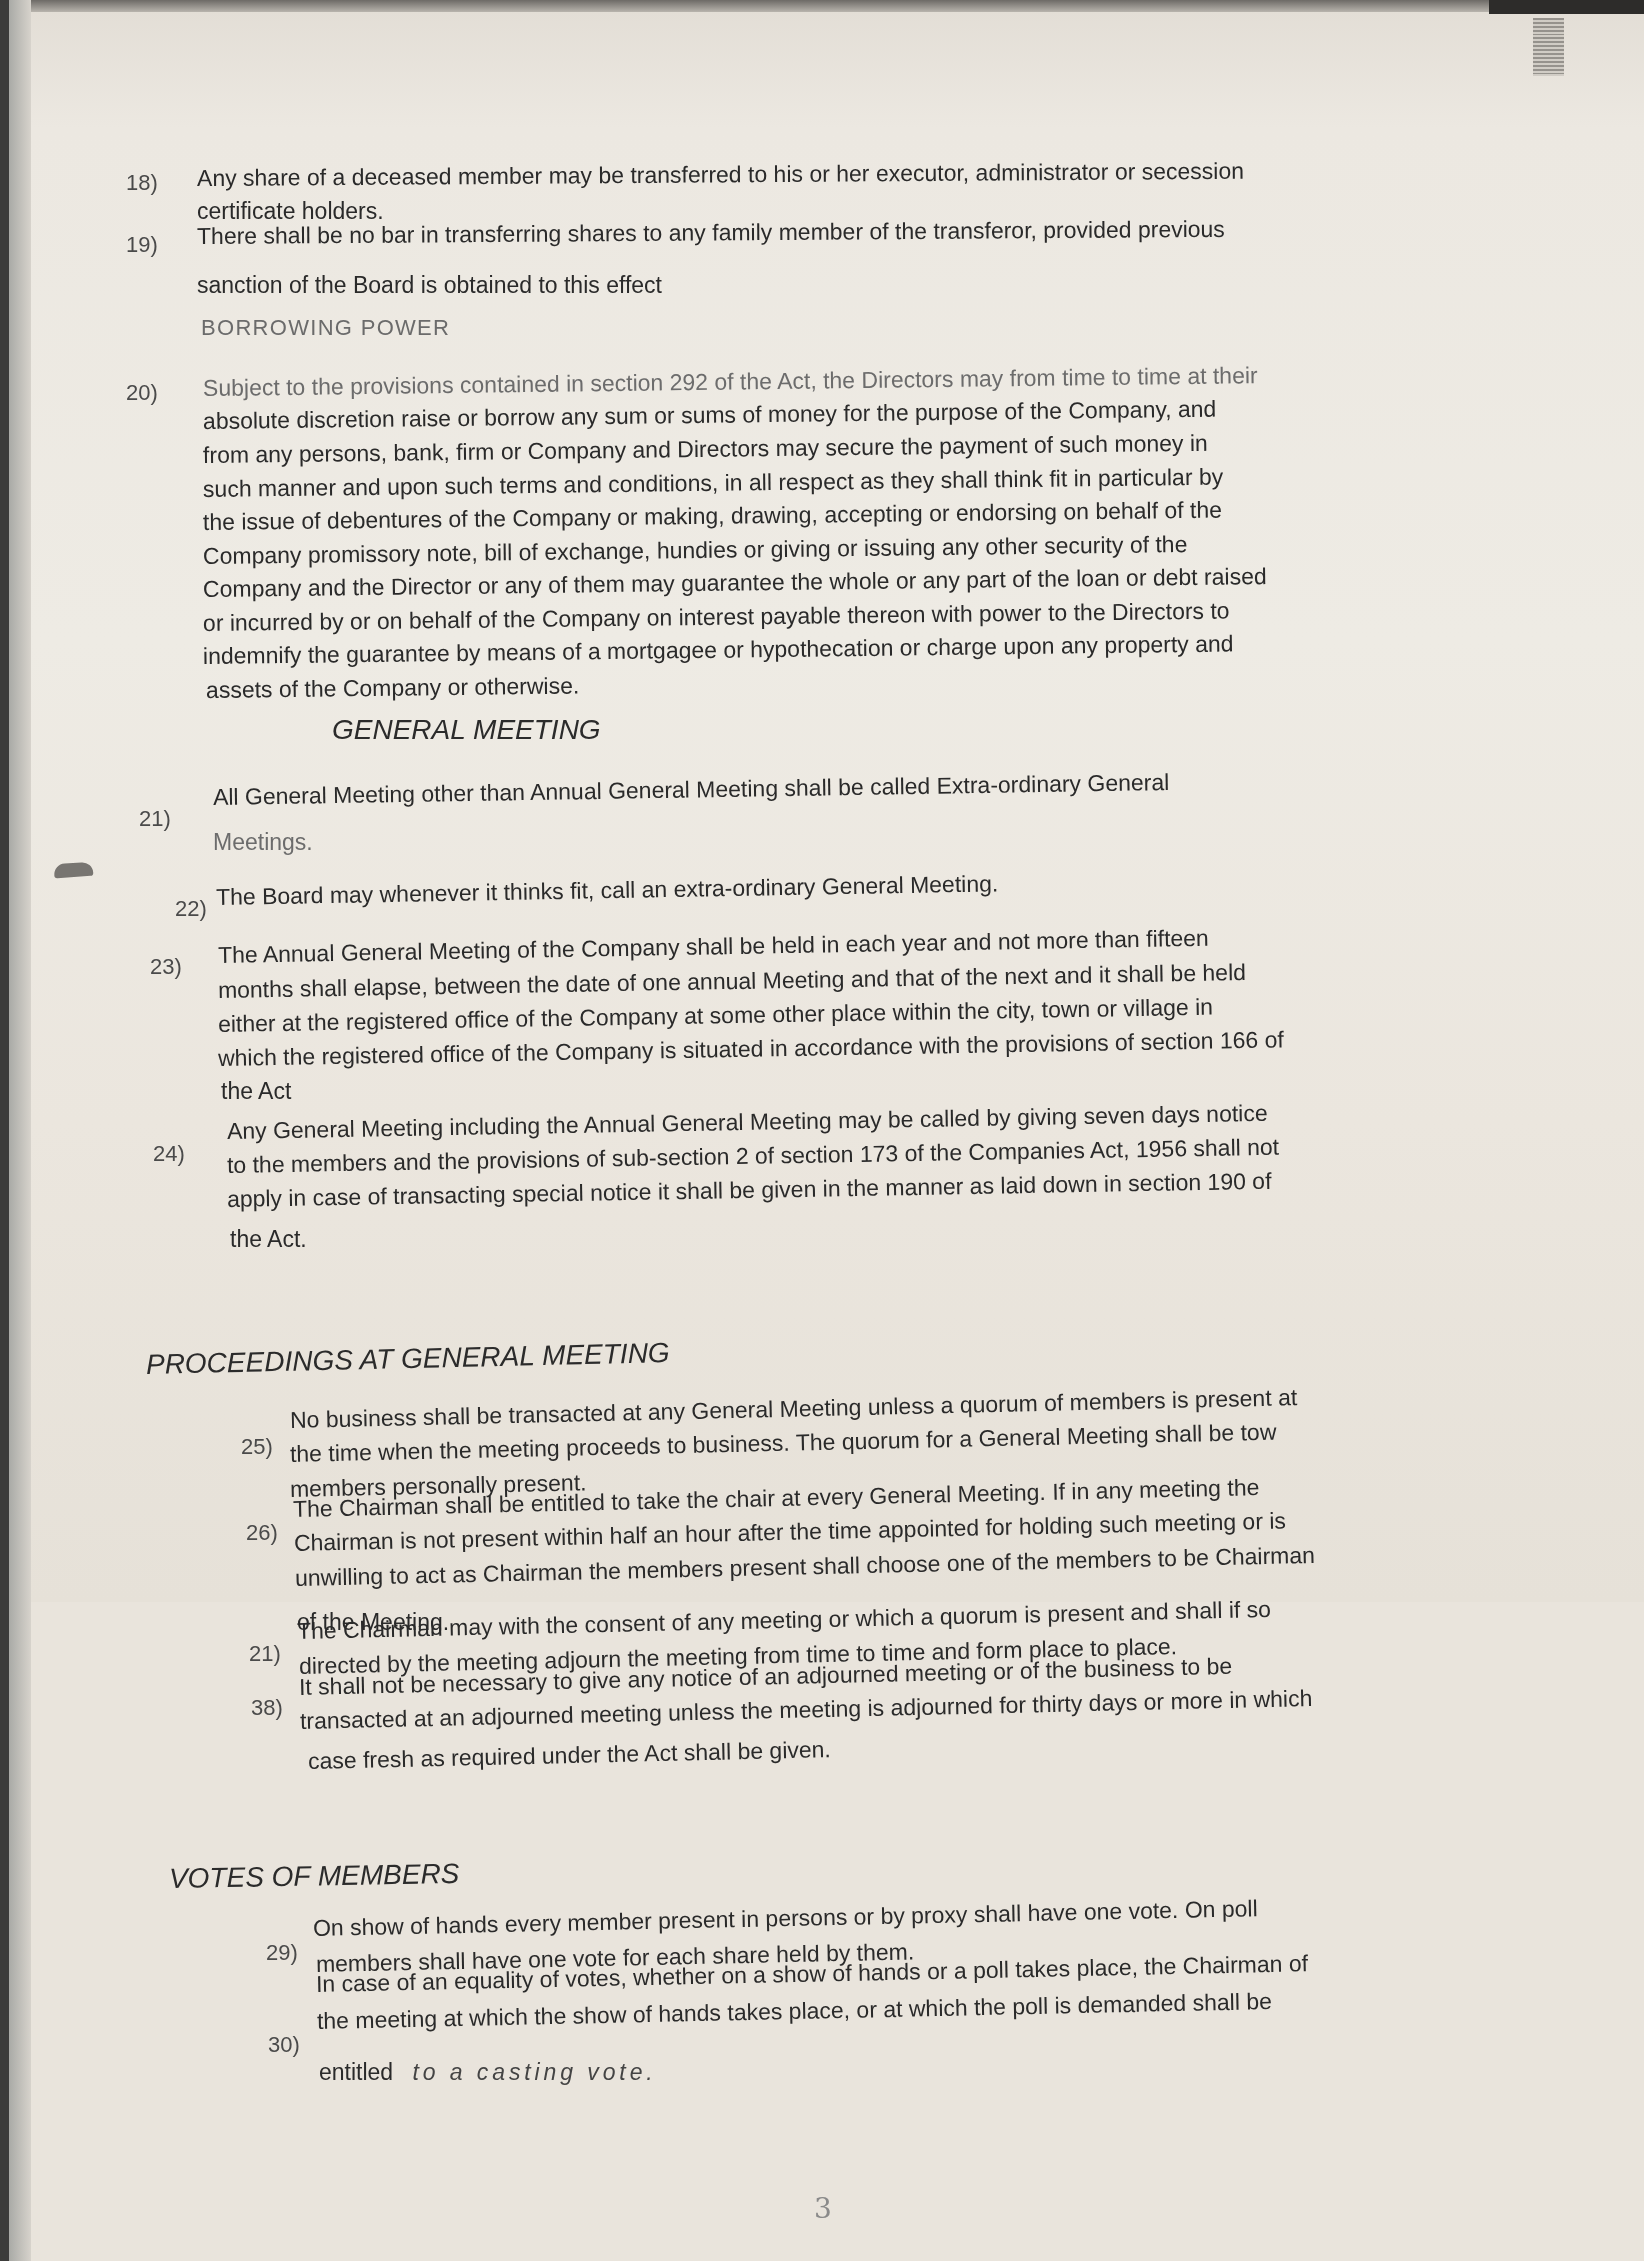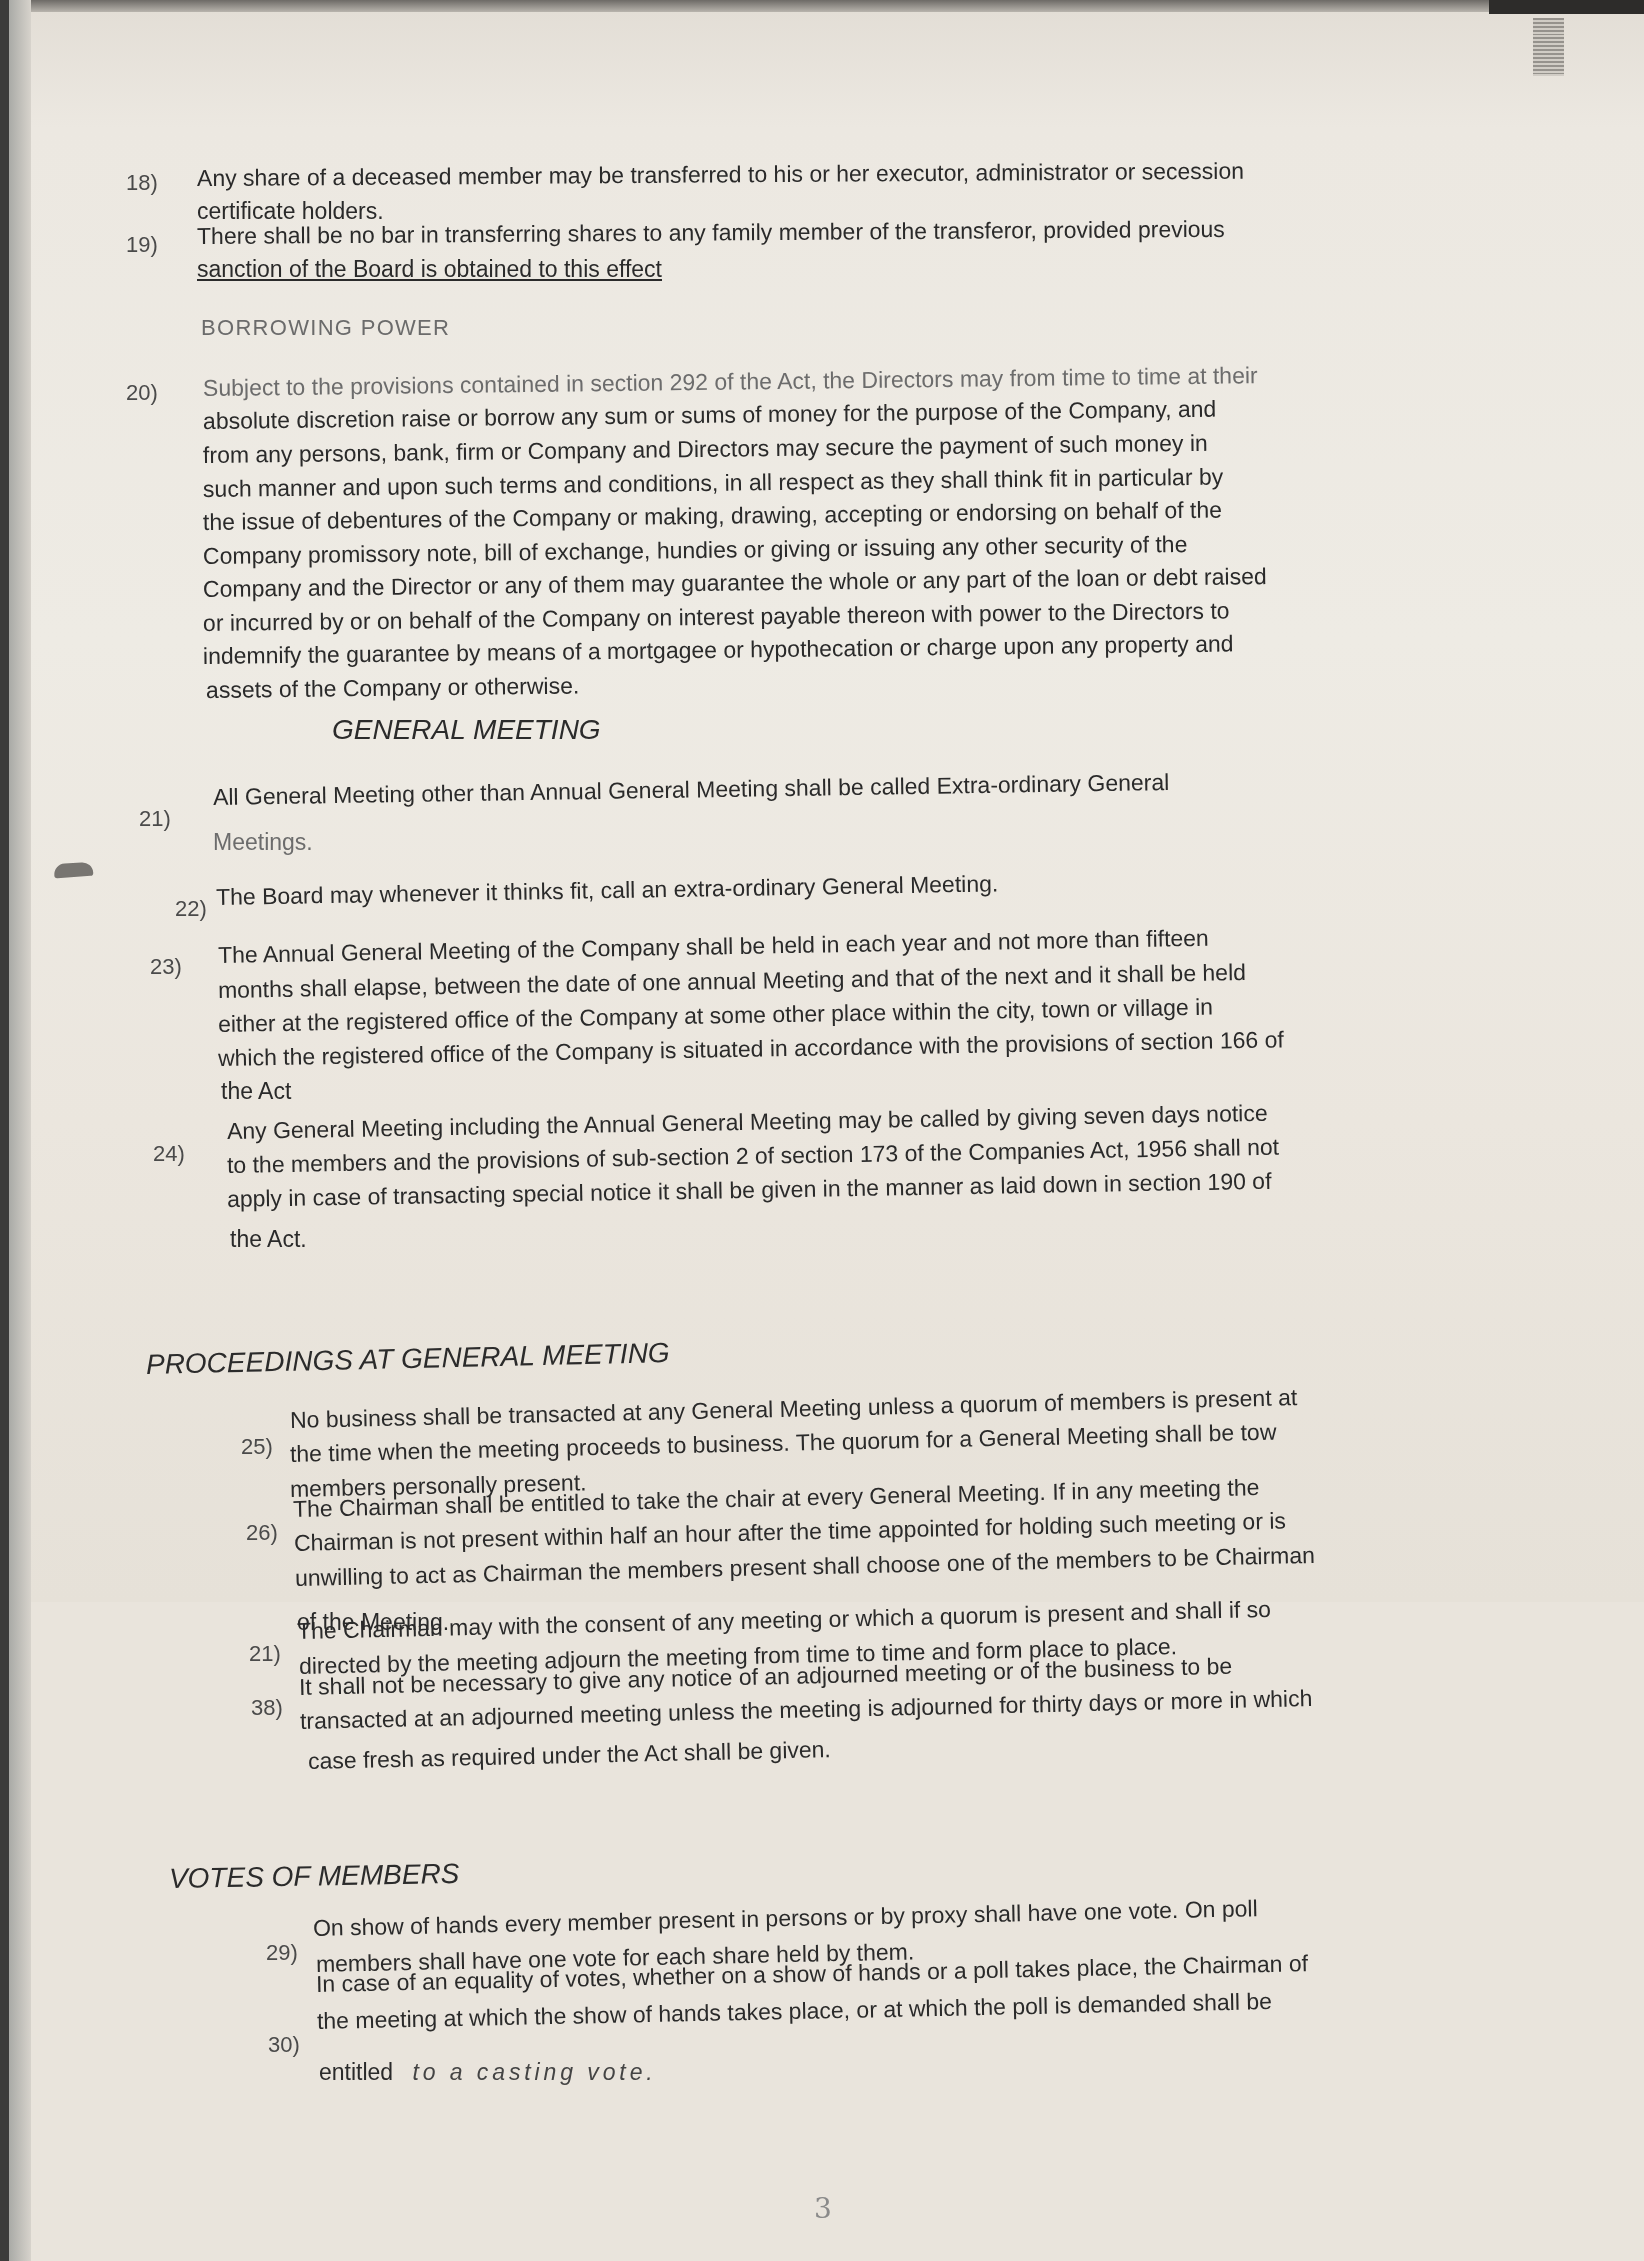--- a/index.html
+++ b/index.html
@@ -42,21 +42,21 @@
   <div class="left-edge2"></div>
   <div class="corner-mark"></div>
   <div class="ink-blot"></div>
 
   <div class="num" style="left:126px;top:169px;">18)</div>
   <div class="line" style="left:197px;top:164px;transform:rotate(-0.4deg);">Any  share of a deceased member may be transferred to  his  or  her executor, administrator or secession</div>
   <div class="line" style="left:197px;top:197px;">certificate holders.</div>
 
   <div class="num" style="left:126px;top:231px;">19)</div>
   <div class="line" style="left:197px;top:222px;transform:rotate(-0.4deg);">There shall be no bar in transferring shares to any family  member of the transferor, provided previous</div>
-  <div class="line" style="left:197px;top:255px;text-decoration:underline;">sanction of the Board is  obtained  to this effect</div>
+  <div class="line" style="left:197px;top:271px;">sanction of the Board is  obtained  to this effect</div>
 
   <div class="sub-heading" style="left:201px;top:315px;">BORROWING POWER</div>
   <div class="num" style="left:126px;top:379px;">20)</div>
   <div class="line faint" style="left:203px;top:374px;transform:rotate(-0.7deg);">Subject to the provisions contained in section 292 of the Act,  the Directors  may from time to time at their</div>
   <div class="line" style="left:203px;top:407px;transform:rotate(-0.7deg);">absolute discretion raise  or  borrow  any  sum or sums of money for the purpose of the  Company,  and</div>
   <div class="line" style="left:203px;top:441px;transform:rotate(-0.7deg);">from  any persons, bank, firm or Company and Directors may secure  the  payment  of  such money in</div>
   <div class="line" style="left:203px;top:475px;transform:rotate(-0.7deg);">such manner and upon such terms  and  conditions,  in  all respect as they shall think fit in  particular  by</div>
   <div class="line" style="left:203px;top:508px;transform:rotate(-0.7deg);">the issue  of  debentures of the Company or making, drawing,  accepting  or endorsing  on behalf of the</div>
   <div class="line" style="left:203px;top:542px;transform:rotate(-0.7deg);">Company  promissory note, bill of   exchange,   hundies or giving or issuing any other security of the</div>
   <div class="line" style="left:203px;top:575px;transform:rotate(-0.7deg);">Company and  the  Director or any of them may guarantee the whole or any part of the loan or  debt raised</div>

